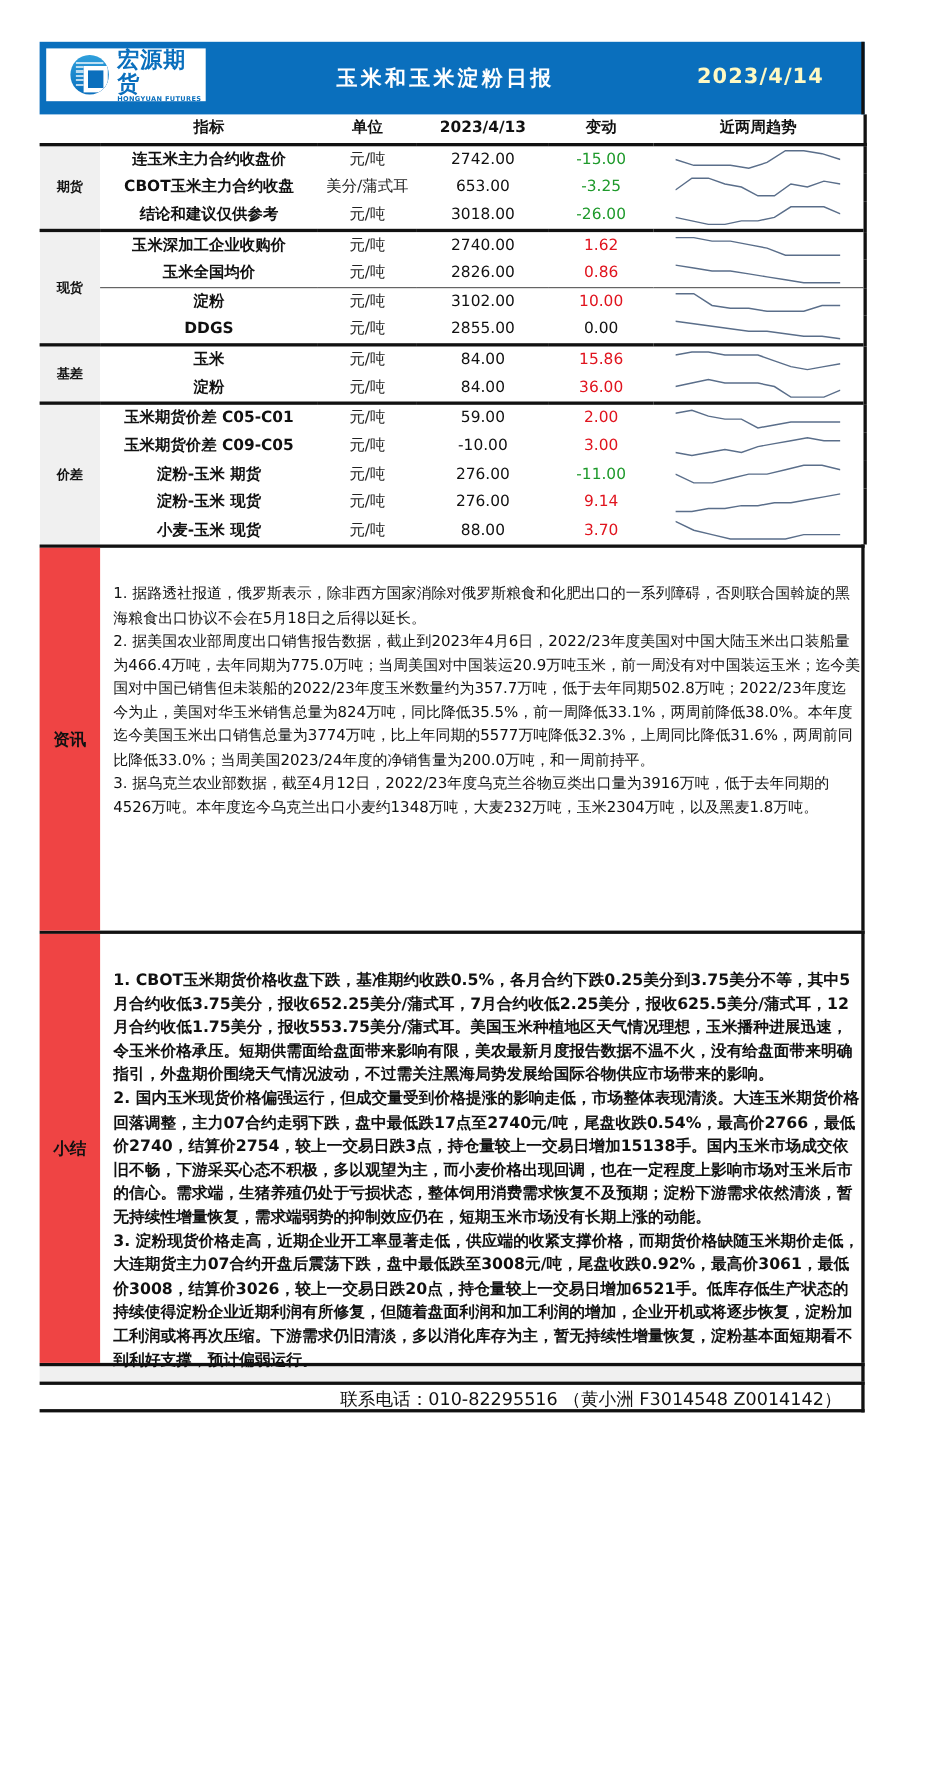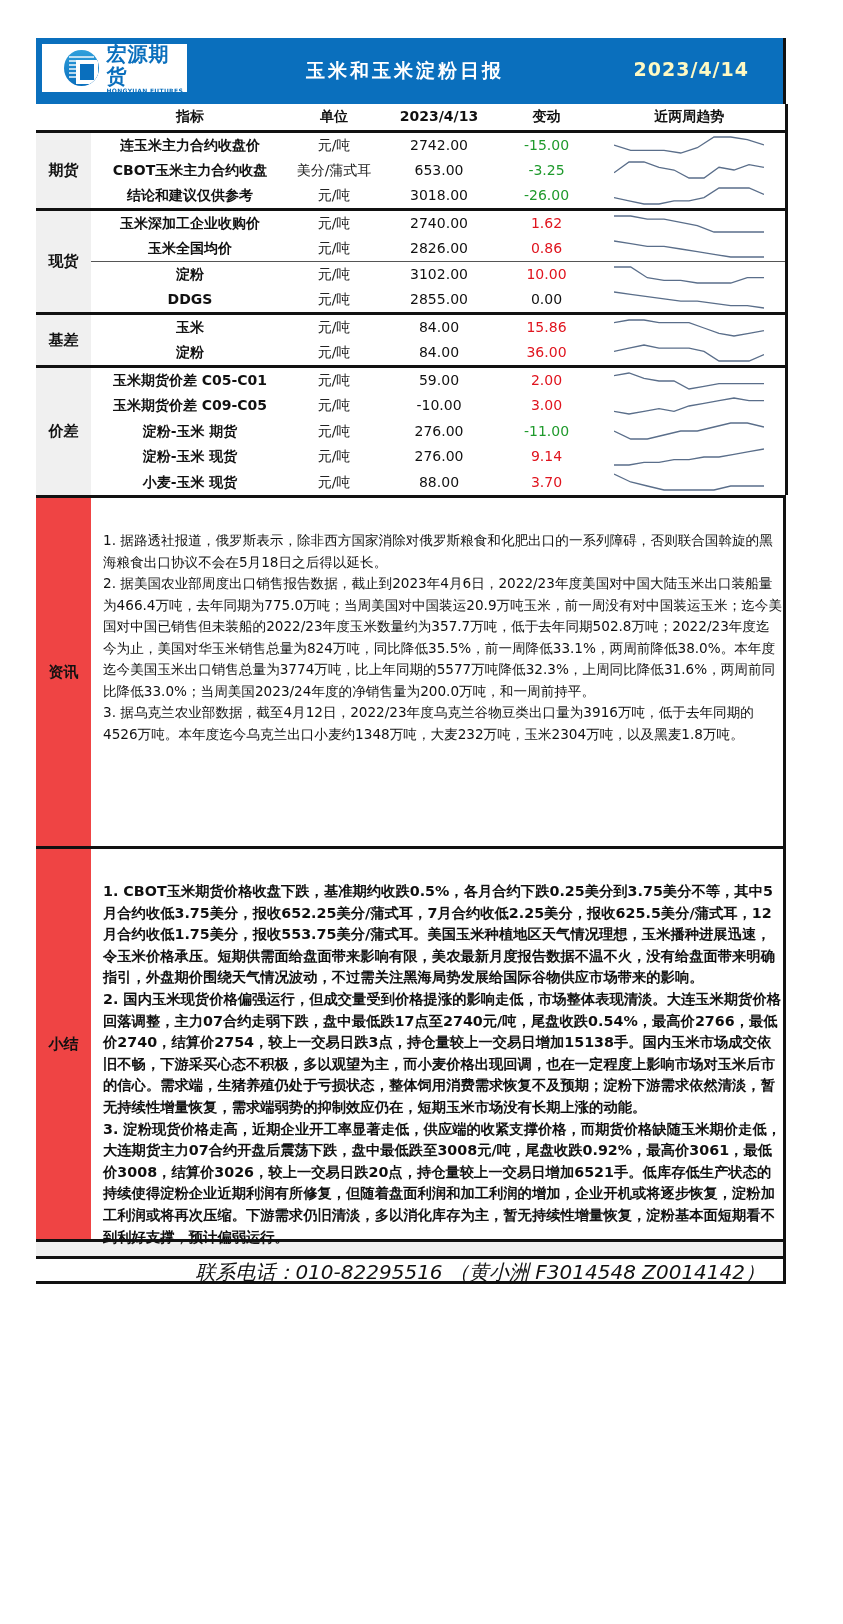--- a/index.html
+++ b/index.html
@@ -18,42 +18,42 @@
   .logo-text { margin-left: 8px; display: flex; flex-direction: column; }
   .logo-cn { font-size: 20px; font-weight: bold; color: #0a6fbd; letter-spacing: 1px; line-height: 22px; }
   .logo-en { font-size: 6px; font-weight: bold; color: #0a6fbd; letter-spacing: .3px; }
   .title { position: absolute; left: 270px; top: 20px; color: #fff; font-size: 19px; font-weight: bold; letter-spacing: 3px; }
   .date { position: absolute; right: 34px; top: 20px; color: #fef9c3; font-size: 19px; font-weight: bold; letter-spacing: 1px; }
 
   
   table { width: 750px; border-collapse: collapse; table-layout: fixed; }
   td { font-size: 14px; height: 25.5px; line-height: 25px; text-align: center; white-space: nowrap; overflow: hidden; }
   .colhead td { font-weight: bold; border-bottom: 3px solid #111; height: 27px; }
-  .cat { background: #f0f0f0; font-weight: bold; font-size: 15px; }
+  .cat { background: #f0f0f0; font-weight: bold; font-size: 12px; }
   .ind { font-weight: bold; }
   .unit { color: #222; margin-top: 36px; }
   .pos { color: #e0141e; }
   .neg { color: #1f9a2c; }
   .zero { color: #111; }
   .spark { padding: 0 6px; }
   .spark svg { display: block; width: 150px; height: 22px; margin: 0 auto; }
   .sep-thick td { border-top: 3px solid #111; }
   .sep-thin td.r { border-top: 1px solid #555; }
   .rb { border-right: 3px solid #111; }
 
   
   .section { display: flex; border-top: 3px solid #111; border-right: 3px solid #111; }
   .section .lab { width: 55px; background: #ef4444; font-weight: bold; font-size: 15px; display: flex; align-items: center; justify-content: center; }
   .section .body { flex: 1; padding: 0 0 0 12px; font-size: 13.6px; line-height: 21.5px; }
   .news .body { padding-top: 32px; padding-bottom: 38px; height: 348px; }
   .sum .body { padding-top: 32px; padding-bottom: 32px; font-weight: bold; font-size: 14.3px; line-height: 21.6px; height: 390px; }
   .para { margin: 0; }
 
   .disc { border-top: 3px solid #111; border-right: 3px solid #111; background: #f0f0f0; padding: 8px 2px 6px 0; font-size: 10.6px; line-height: 22px; color: #222; }
-  .contact { border-top: 3px solid #111; border-bottom: 3px solid #111; border-right: 3px solid #111; height: 28px; text-align: right; padding-right: 18px; font-style: italic; font-size: 20px; line-height: 26px; color: #111; }
+  .contact { border-top: 3px solid #111; border-bottom: 3px solid #111; border-right: 3px solid #111; height: 28px; text-align: right; padding-right: 18px; font-size: 16px; line-height: 26px; color: #111; }
 </style>
 </head>
 <body>
 
 <div id="sheet">
 
   <div class="hdr">
     <div class="logo">
       <div class="logo-mark"></div>
       <div class="logo-text">

